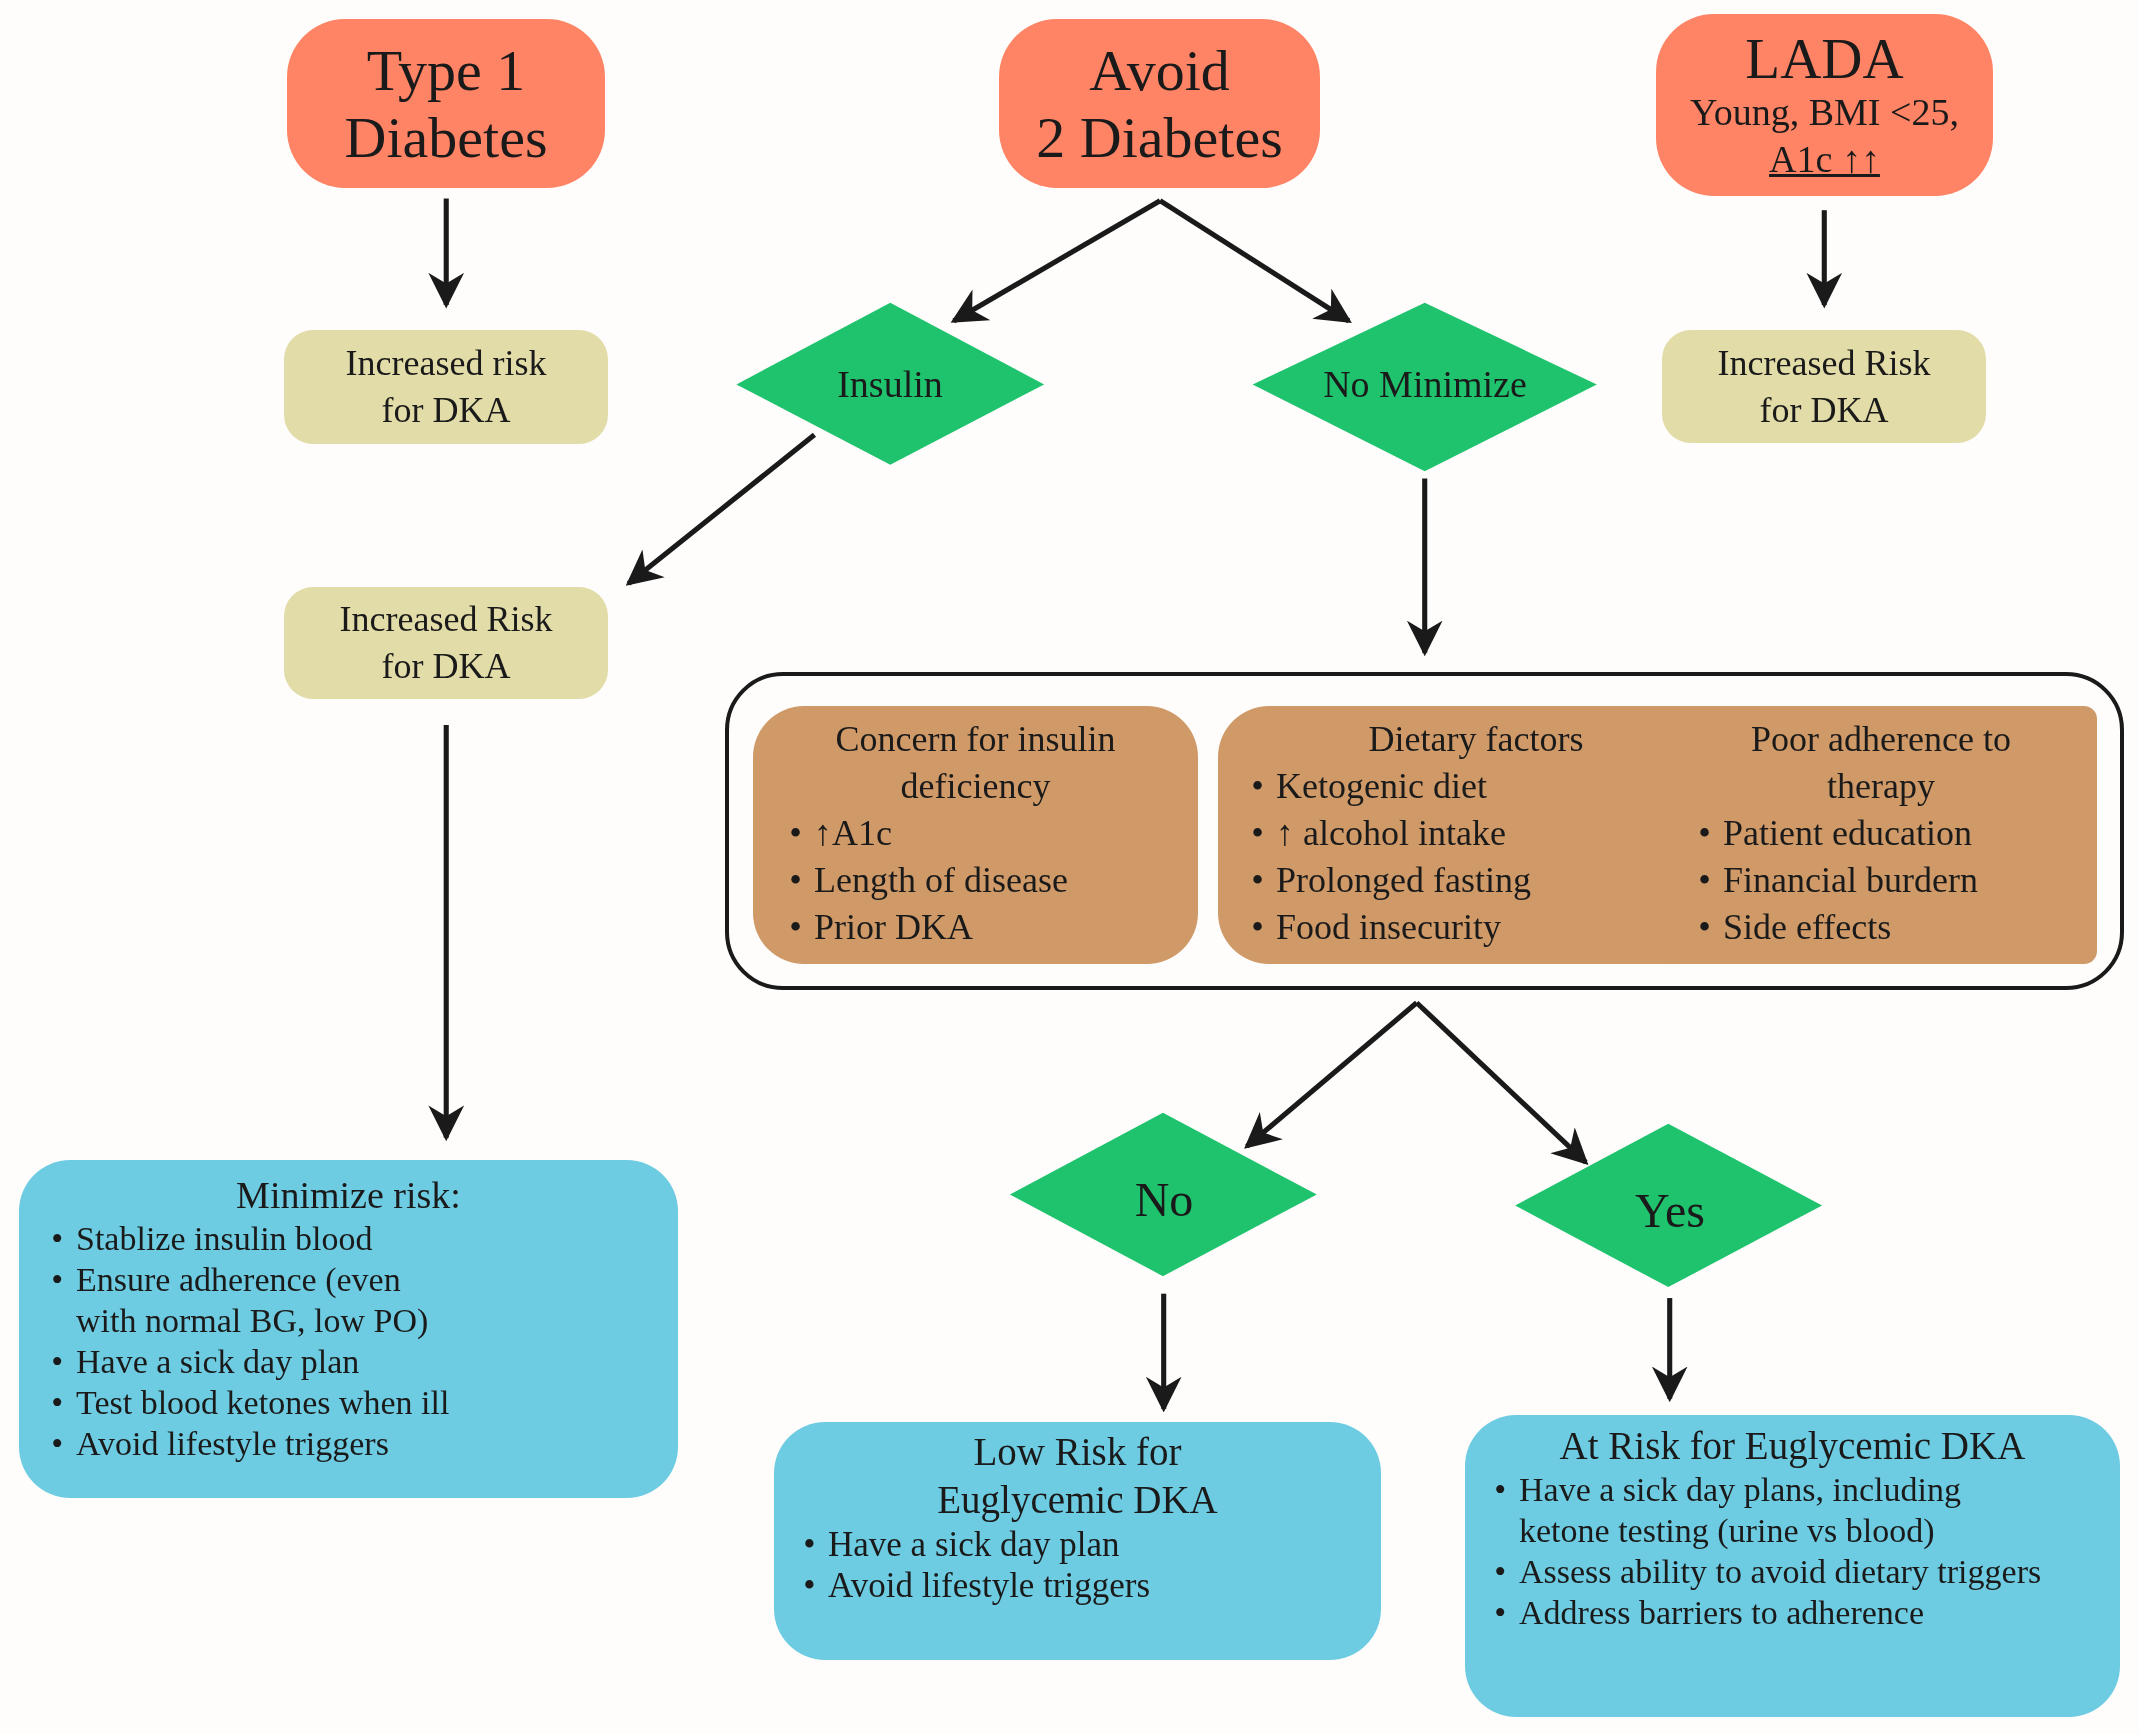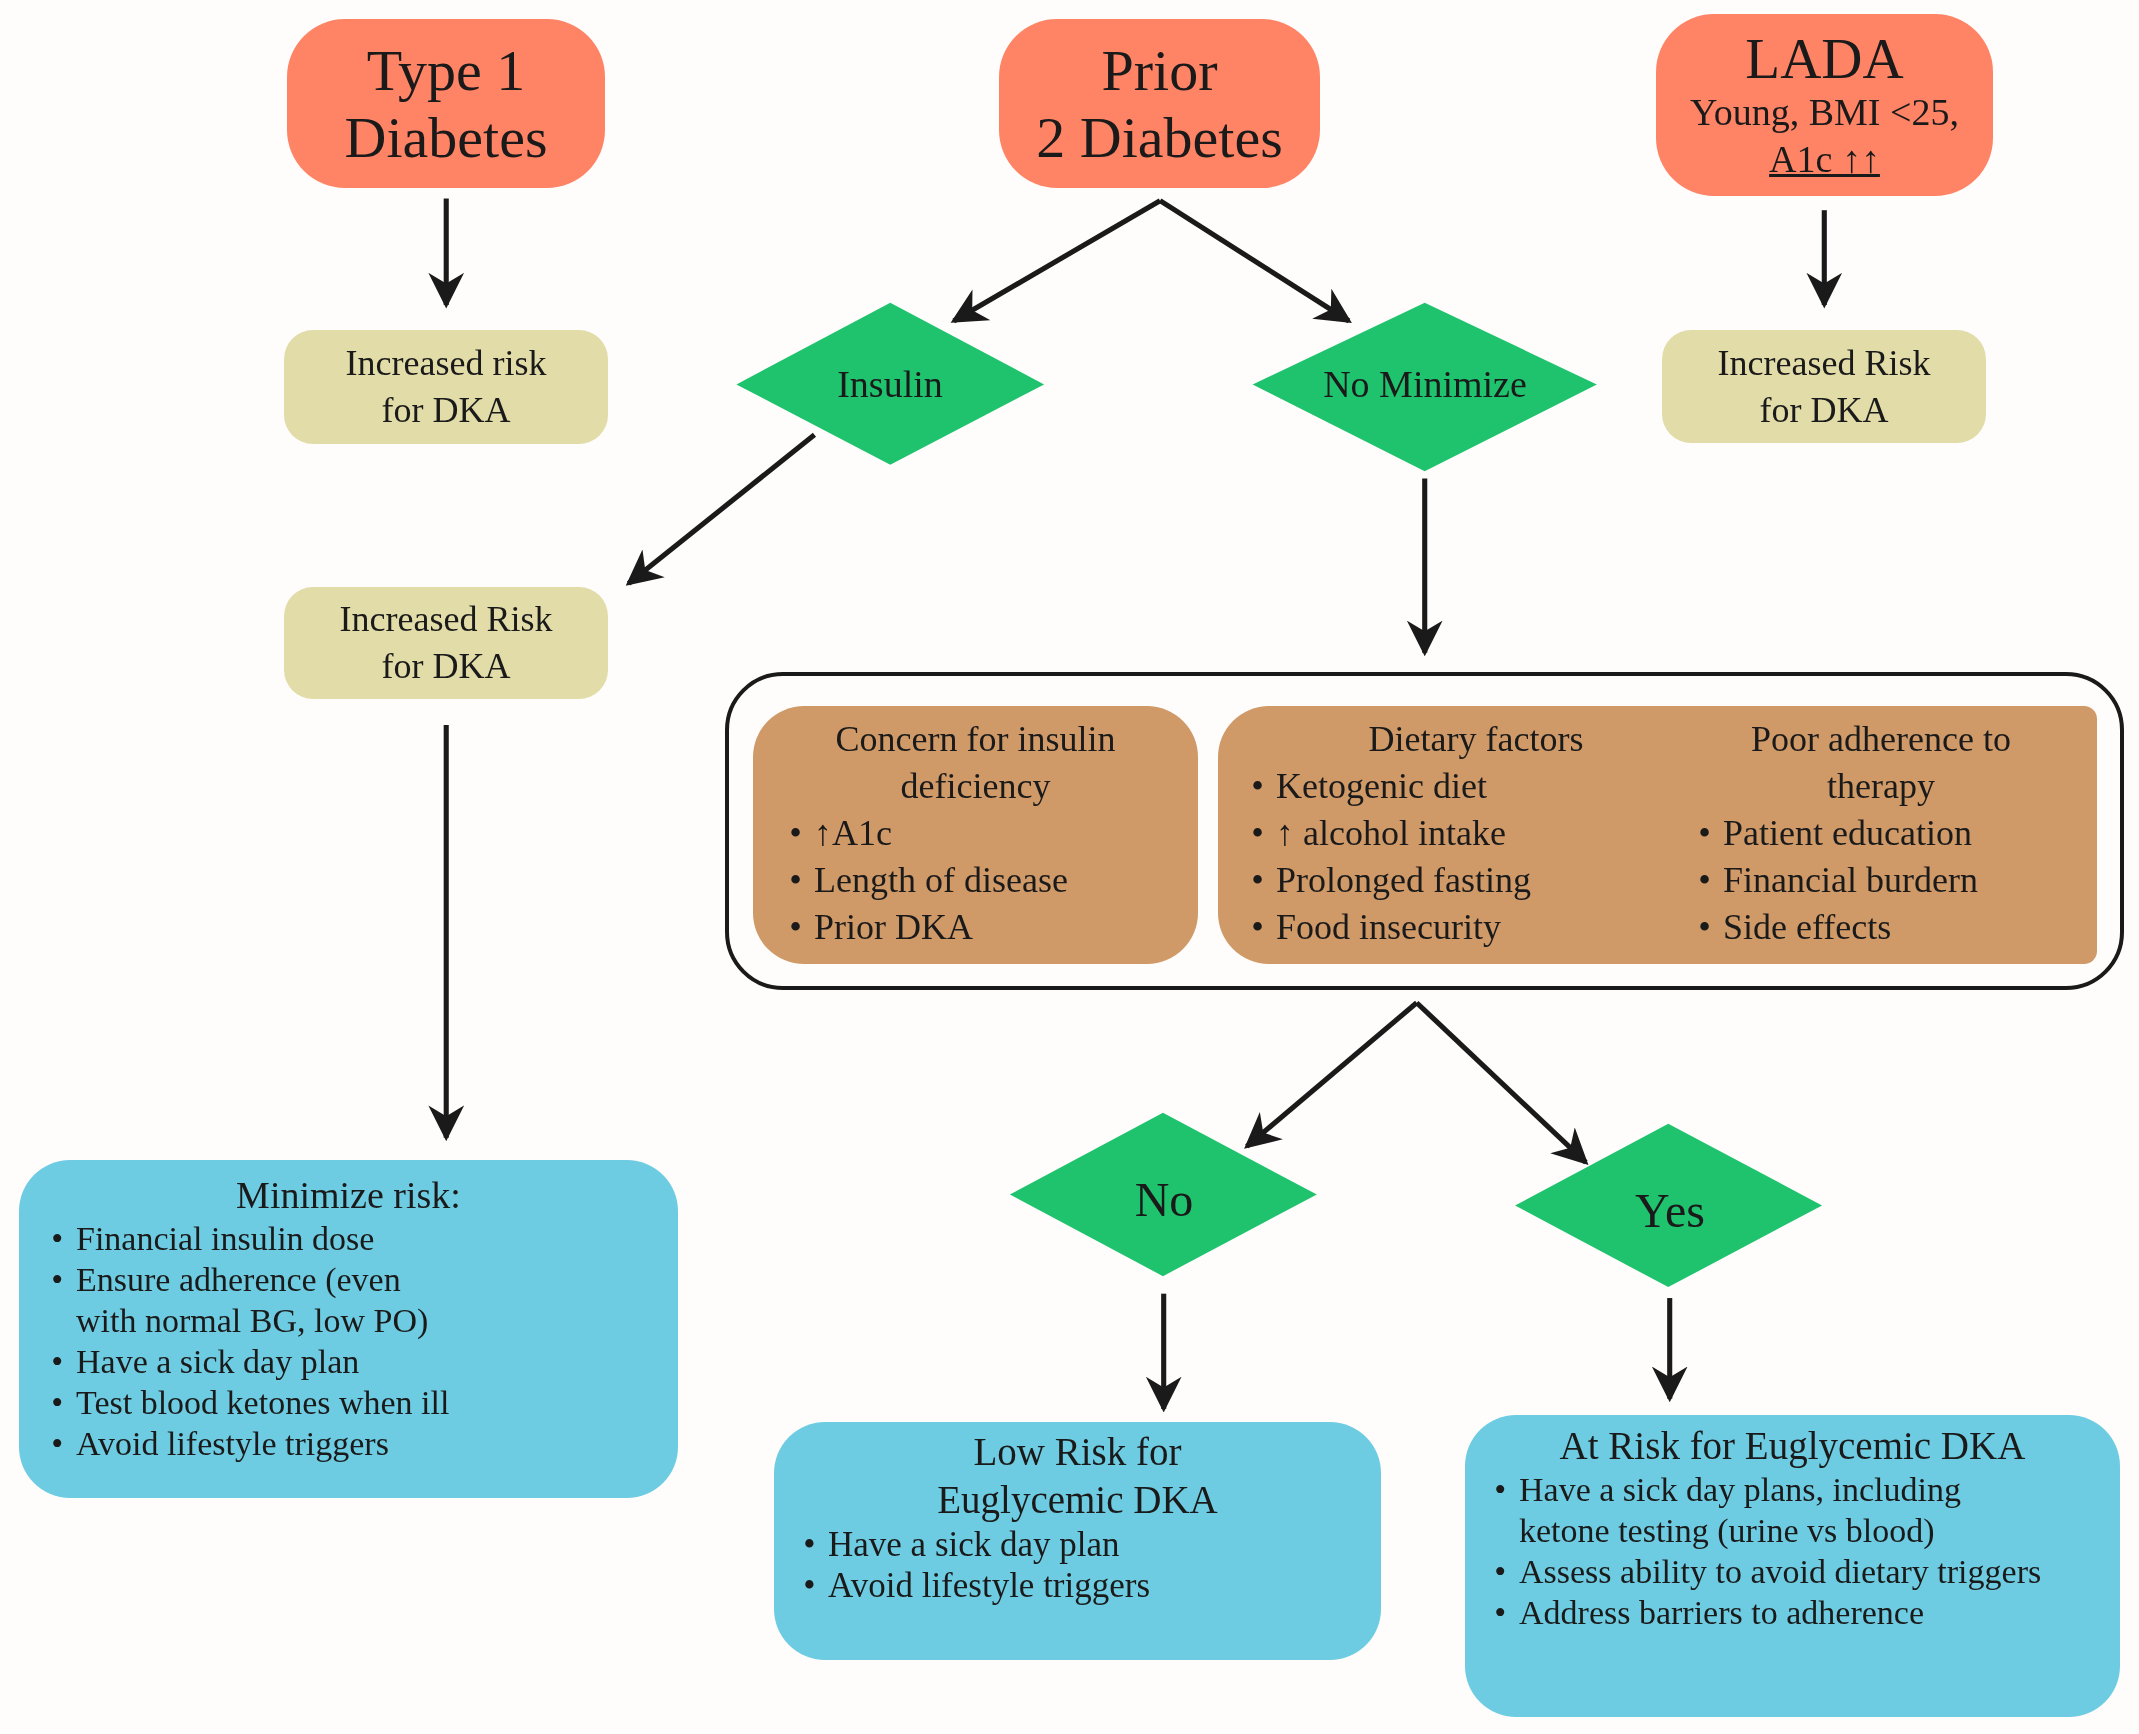--- a/index.html
+++ b/index.html
@@ -47,21 +47,21 @@
     <line x1="1596" y1="1774" x2="1596" y2="1932"></line>
     <line x1="2290" y1="1780" x2="2290" y2="1918"></line>
   </g>
 </svg>
 
 <div class="node red" style="left: 287px; top: 19px; width: 318px; height: 169px; font-size: 58px; line-height: 67px; background: rgb(255, 132, 102);">
   <span>Type 1</span>
   <span>Diabetes</span>
 </div>
 <div class="node red" style="left: 999px; top: 19px; width: 321px; height: 169px; font-size: 58px; line-height: 67px; background: rgb(255, 132, 102);">
-  <span>Prior</span>
+  <span>Avoid</span>
   <span>2 Diabetes</span>
 </div>
 <div class="node red" style="left: 1656px; top: 14px; width: 337px; height: 182px; background: rgb(255, 132, 102);">
   <span style="font-size:57px;line-height:61px;">LADA</span>
   <span style="font-size:38px;line-height:47px;">Young, BMI &lt;25,</span>
   <span style="font-size:38px;line-height:47px;text-decoration:underline;">A1c ↑↑</span>
 </div>
 
 <div class="node tan" style="left: 284px; top: 330px; width: 324px; height: 114px; background: rgb(226, 220, 168);">
   <span>Increased risk</span>
@@ -107,21 +107,21 @@
   <ul class="bullets" style="margin-left:26px;">
     <li>Patient education</li>
     <li>Financial burdern</li>
     <li>Side effects</li>
   </ul>
 </div>
 
 <div class="node cyan" style="left: 19px; top: 1160px; width: 659px; height: 338px; padding-top: 13px; font-size: 34px; line-height: 41px; background: rgb(110, 204, 226);">
   <span style="font-size:38px;line-height:45px;">Minimize risk:</span>
   <ul class="bullets" style="margin-left:25px;">
-    <li>Financial insulin dose</li>
+    <li>Stablize insulin blood</li>
     <li>Ensure adherence (even</li>
     <li class="cont">with normal BG, low PO)</li>
     <li>Have a sick day plan</li>
     <li>Test blood ketones when ill</li>
     <li>Avoid lifestyle triggers</li>
   </ul>
 </div>
 
 <div class="node cyan" style="left: 774px; top: 1422px; width: 607px; height: 238px; padding-top: 5.8px; font-size: 35px; line-height: 41px; background: rgb(110, 204, 226);">
   <span style="font-size:39px;line-height:48px;">Low Risk for</span>

